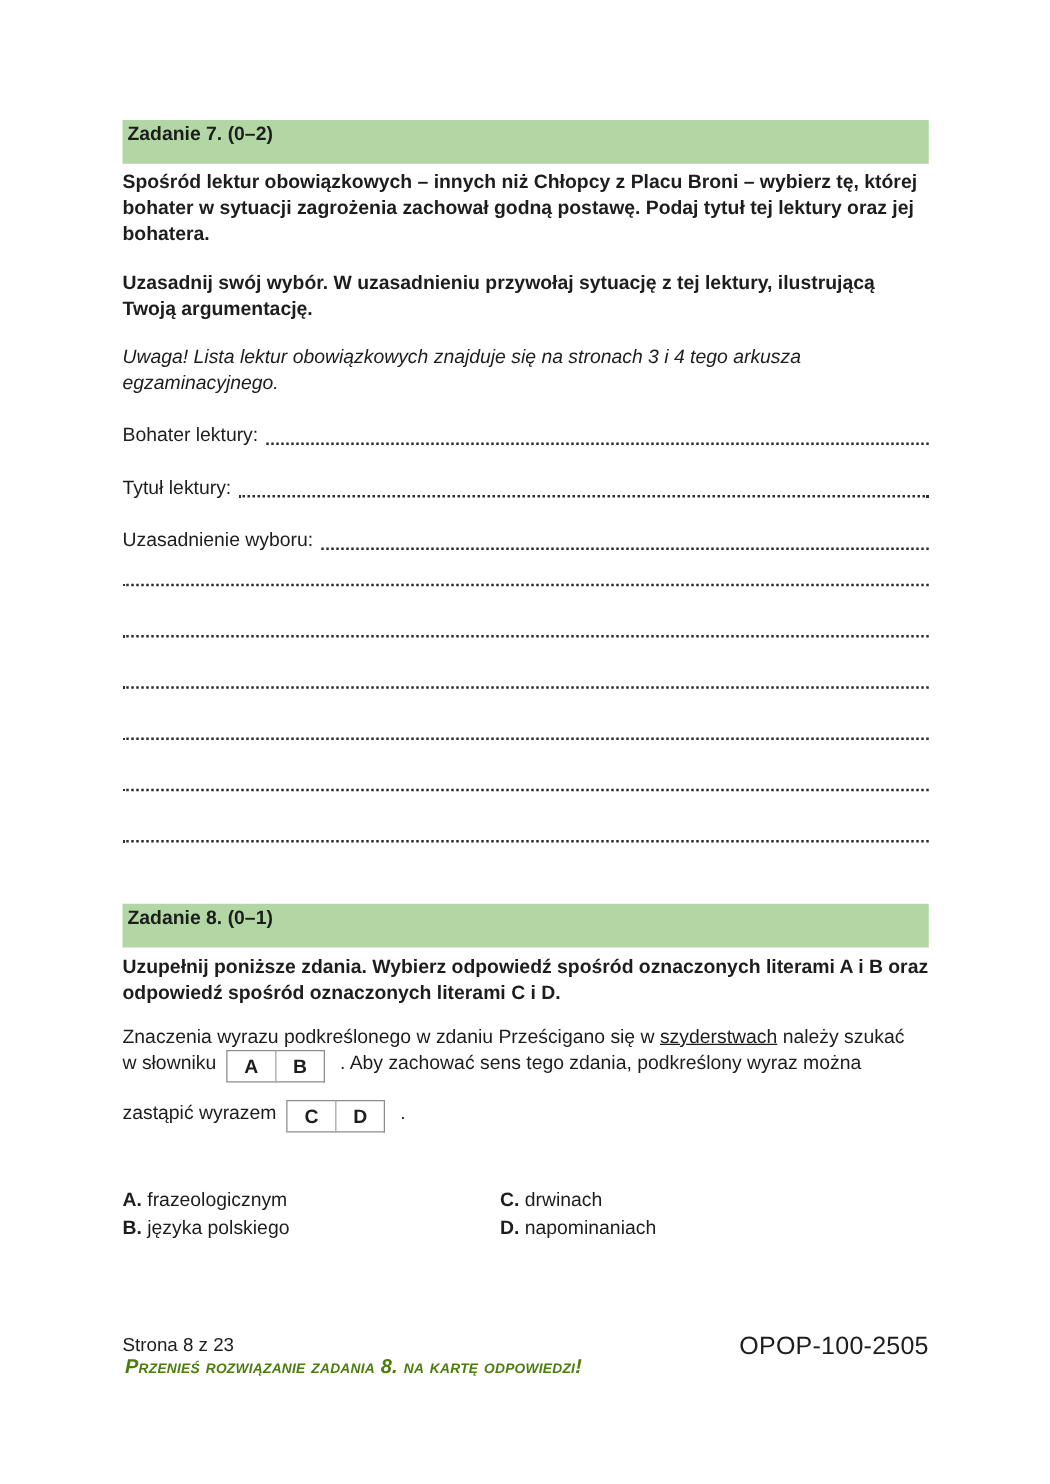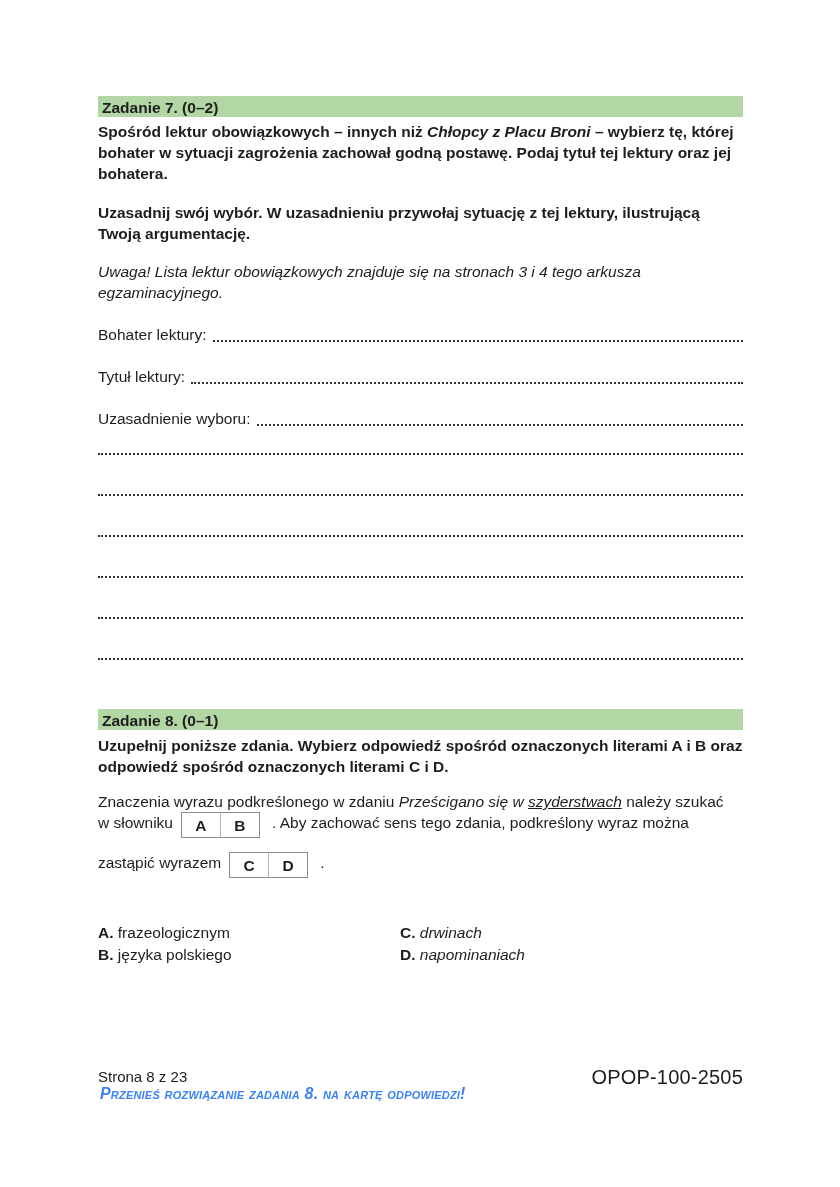--- a/index.html
+++ b/index.html
@@ -18,24 +18,24 @@
   .content {
     position: absolute;
     left: 98px;
     top: 96px;
     width: 645px;
   }
   .task-header {
     background: #b3d7a4;
     font-weight: bold;
     padding: 1px 4px 2px 4px;
-    height: 21px;
+    height: 35px;
   }
   .bold { font-weight: bold; }
-  .italic { font-style: italic; }
+  .italic { }
   .p1 { margin-top: 4px; }
   .p2 { margin-top: 18px; }
   .note { margin-top: 17px; font-style: italic; }
   .field-row {
     display: flex;
     align-items: flex-end;
     height: 21px;
     margin-top: 21px;
   }
   .field-row:first-of-type { margin-top: 26px; }
@@ -81,21 +81,21 @@
     display: grid;
     grid-template-columns: 302px auto;
     margin-top: 30px;
     line-height: 21.5px;
   }
   .opt-letter { font-weight: bold; }
   .footer-note {
     position: absolute;
     left: 100px;
     top: 1083px;
-    color: #3b82f6;
+    color: #4d7c0f;
     font-weight: bold;
     font-style: italic;
     font-variant: small-caps;
     font-size: 16px;
     letter-spacing: 0.2px;
   }
   .footer-row {
     position: absolute;
     left: 98px;
     width: 645px;

